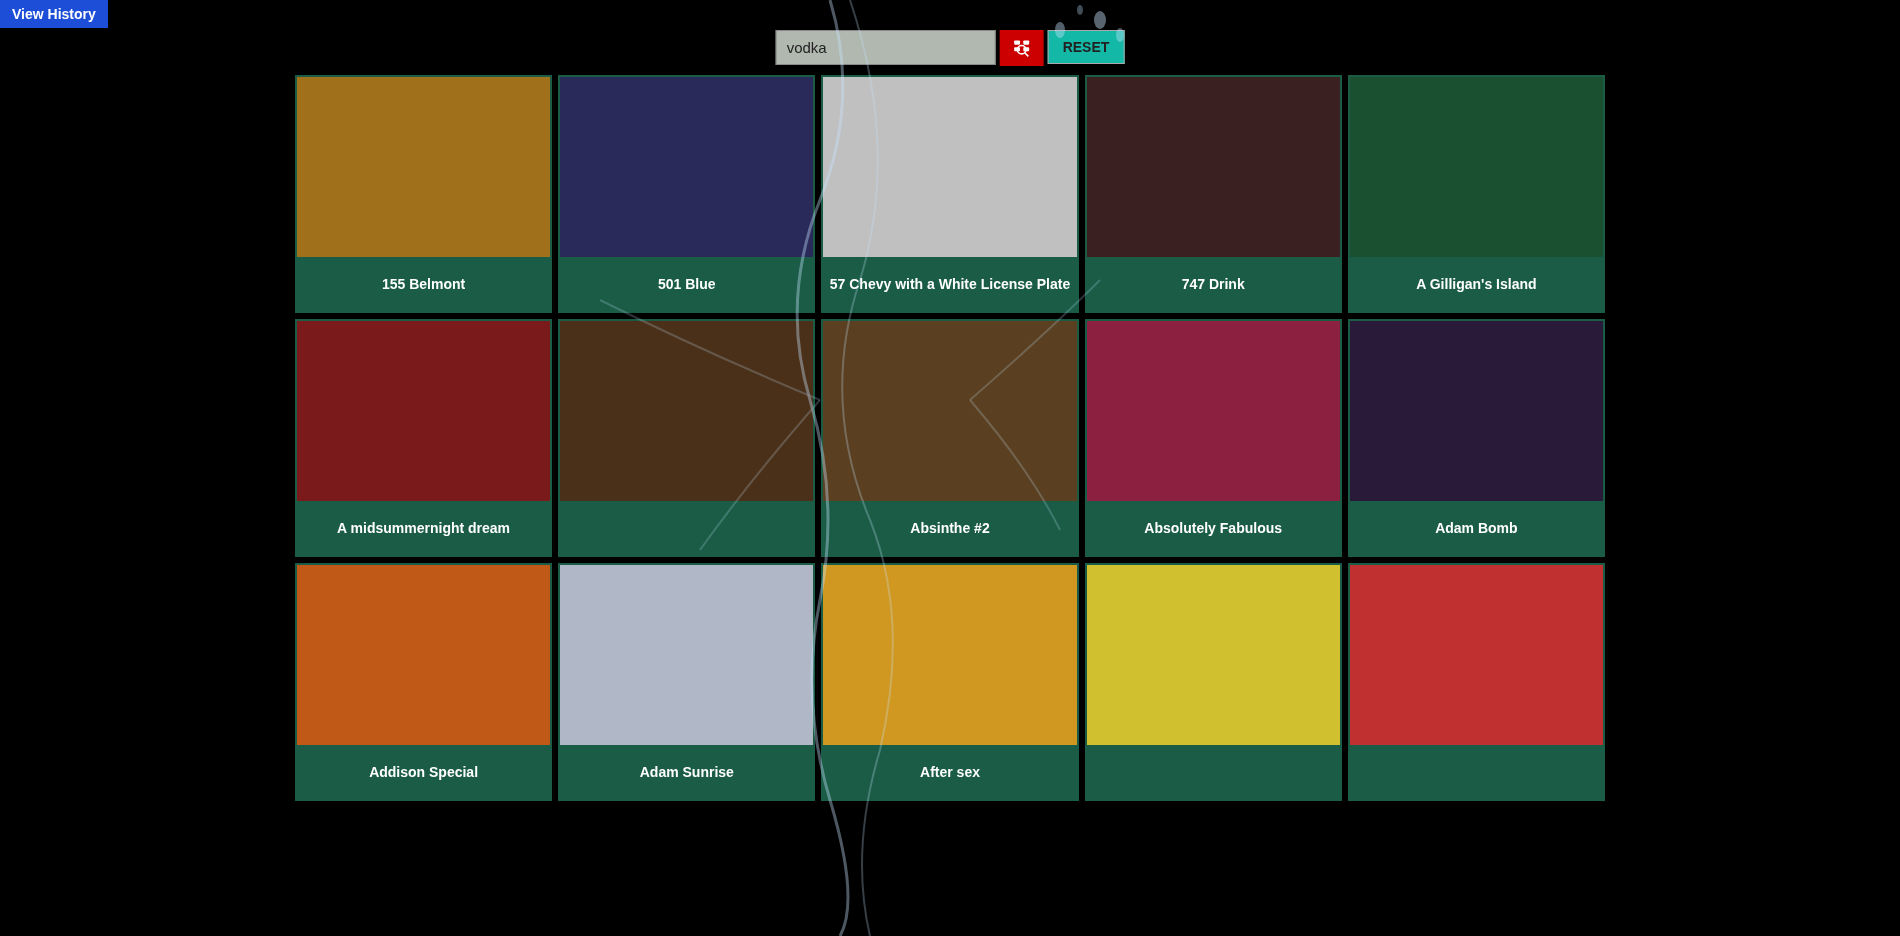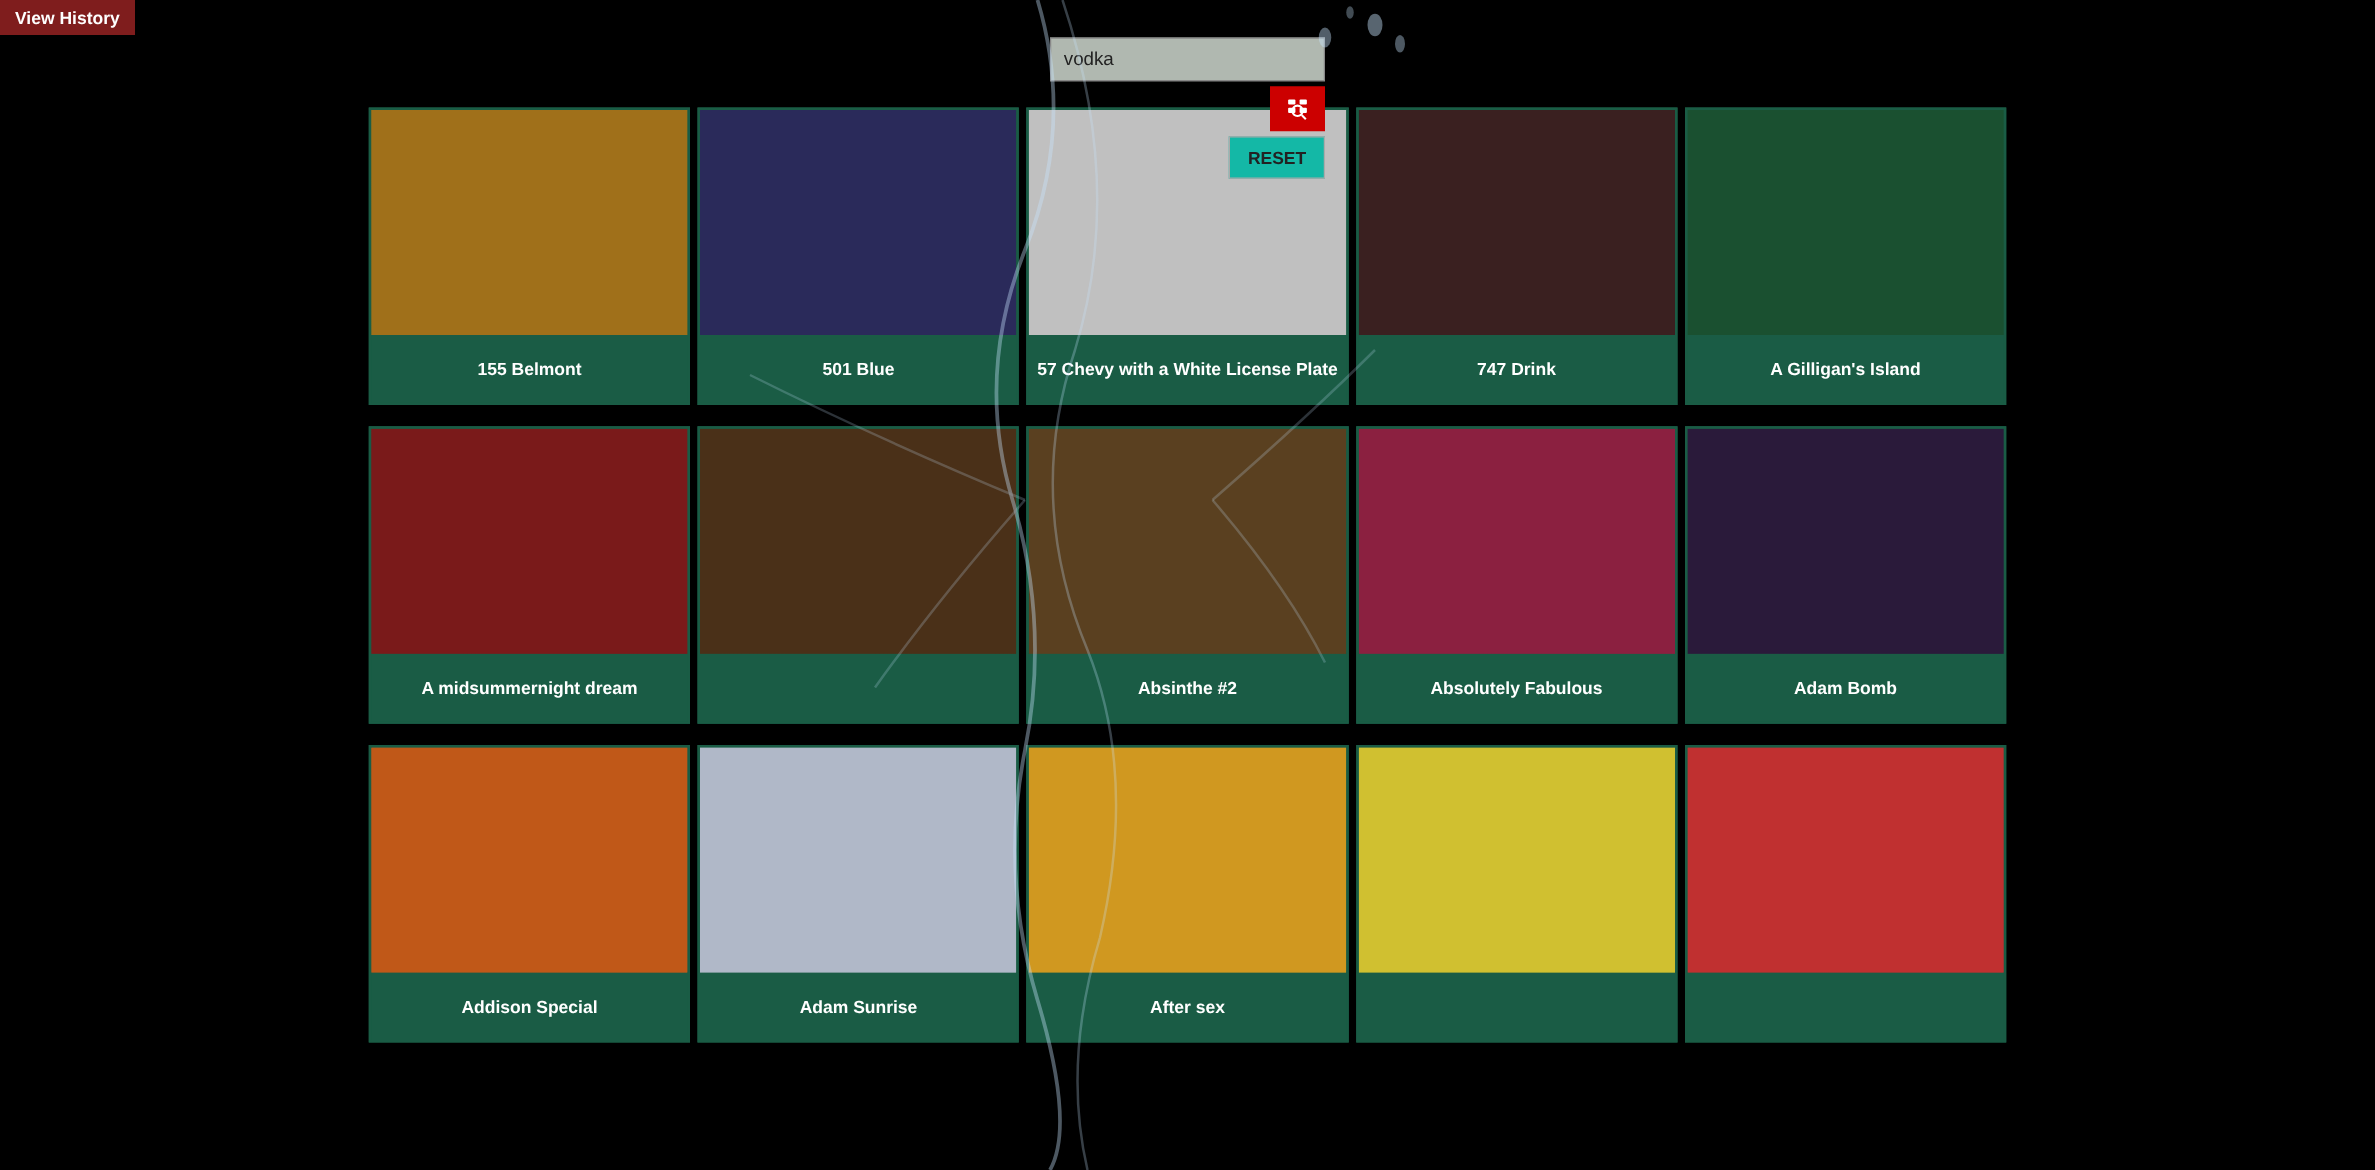--- a/index.html
+++ b/index.html
@@ -10,41 +10,40 @@
       min-height: 936px;
       position: relative;
       overflow-x: hidden;
     }
 
     
     #view-history-btn {
       position: absolute;
       top: 0;
       left: 0;
-      background: #7f1d1d;
+      background: #1d4ed8;
       color: #fff;
       border: none;
       padding: 6px 12px;
       font-size: 14px;
       font-weight: bold;
       cursor: pointer;
       z-index: 100;
     }
 
     
     #search-area {
       position: absolute;
       top: 30px;
       left: 50%;
       transform: translateX(-50%);
       display: flex;
-      align-items: flex-end;
+      align-items: flex-start;
       gap: 4px;
       z-index: 100;
-      flex-direction: column;
     }
 
     #search-input {
       width: 220px;
       padding: 8px 10px;
       font-size: 15px;
       background: #b0b8b0;
       border: 1px solid #888;
       color: #222;
       outline: none;
@@ -80,21 +79,20 @@
       grid-template-columns: repeat(5, 1fr);
       gap: 6px;
     }
 
     .drink-card {
       background: #1a5c45;
       border: 2px solid #1a5c45;
       cursor: pointer;
       position: relative;
       overflow: hidden;
-      margin-top: 11px;
     }
 
     
     .drink-image-bg {
       width: 100%;
       height: 180px;
       display: block;
     }
 
     .drink-label {

